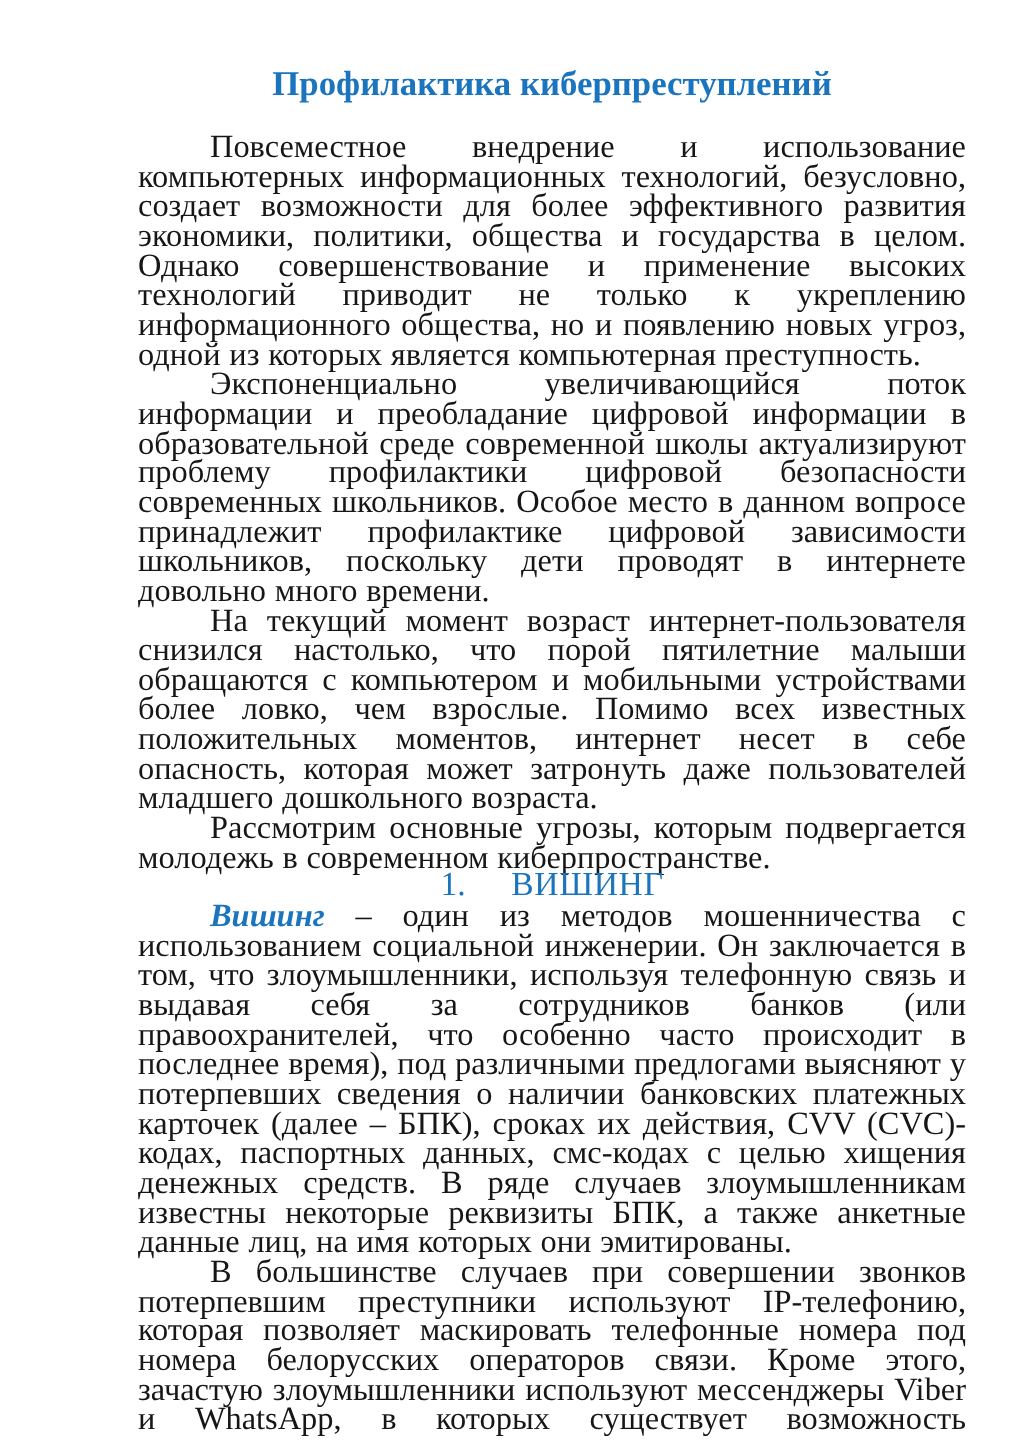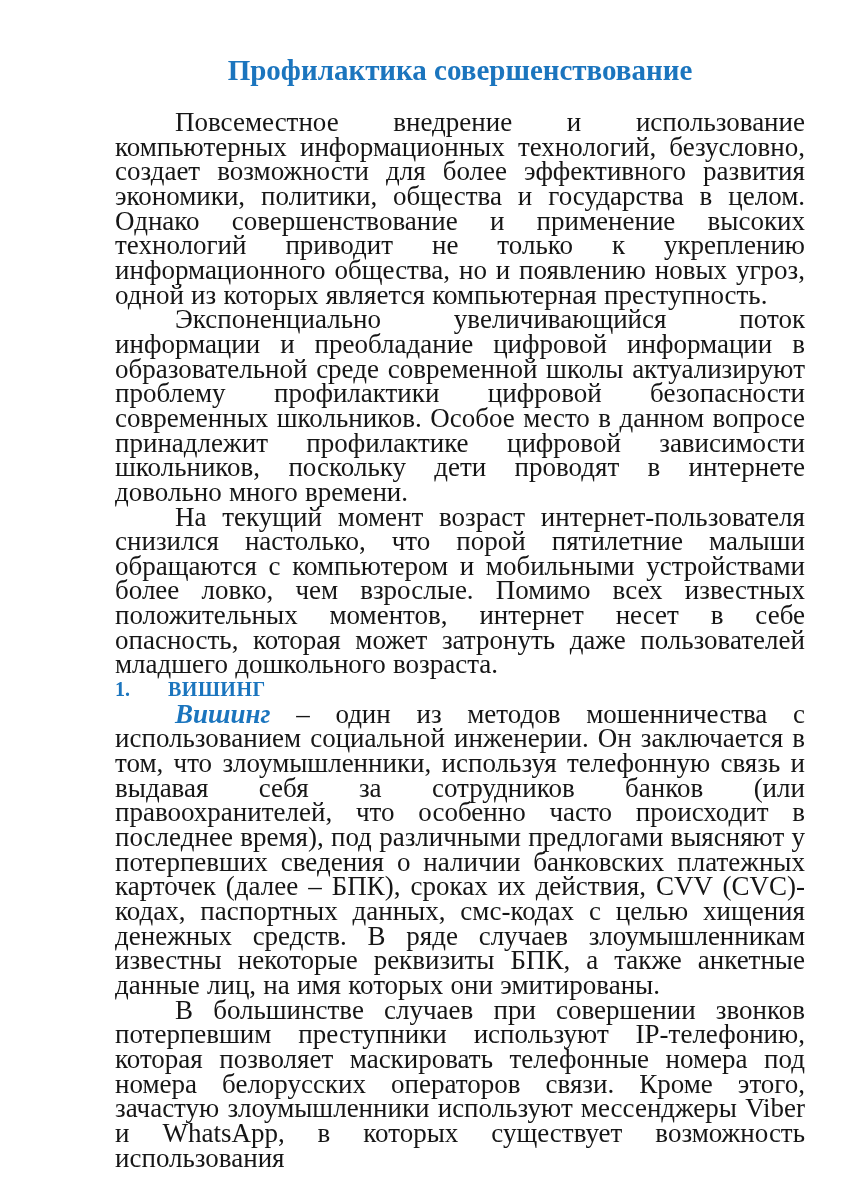--- a/index.html
+++ b/index.html
@@ -37,54 +37,55 @@
     font-size:27px;
     line-height:24.65px;
     color:var(--text_black);
     text-align:justify;
     text-indent:60px;
     margin:0;
     word-spacing:0.5px;
   }
   .section-heading{
     font-family:"Liberation Serif", serif;
-    font-size:20px;
+    font-size:28px;
     line-height:24.65px;
-    font-weight:bold;
+    font-weight:normal;
     color:var(--accent_blue);
-    text-align:left;
+    text-align:center;
     margin:0;
   }
   .section-heading .sec-label{
     margin-left:38px;
     letter-spacing:0.5px;
   }
   .term{
     font-weight:bold;
     font-style:italic;
     color:var(--accent_blue);
   }
   .justify-last{
     text-align-last:justify;
   }
 </style>
 </head>
 <body>
 
 <div class="page">
 
-  <h1 class="doc-title">Профилактика совершенствование</h1>
+  <h1 class="doc-title">Профилактика киберпреступлений</h1>
 
   <p class="body-p">Повсеместное внедрение и использование компьютерных информационных технологий, безусловно, создает возможности для более эффективного развития экономики, политики, общества и государства в целом. Однако совершенствование и применение высоких технологий приводит не только к укреплению информационного общества, но и появлению новых угроз, одной из которых является компьютерная преступность.</p>
 
   <p class="body-p">Экспоненциально увеличивающийся поток информации и преобладание цифровой информации в образовательной среде современной школы актуализируют проблему профилактики цифровой безопасности современных школьников. Особое место в данном вопросе принадлежит профилактике цифровой зависимости школьников, поскольку дети проводят в интернете довольно много времени.</p>
 
 
   <p class="body-p">На текущий момент возраст интернет-пользователя снизился настолько, что порой пятилетние малыши обращаются с компьютером и мобильными устройствами более ловко, чем взрослые. Помимо всех известных положительных моментов, интернет несет в себе опасность, которая может затронуть даже пользователей младшего дошкольного возраста.</p>
 
+  <p class="body-p">Рассмотрим основные угрозы, которым подвергается молодежь в современном киберпространстве.</p>
 
   <h2 class="section-heading"><span>1.</span><span class="sec-label">ВИШИНГ</span></h2>
 
   <p class="body-p"><span class="term">Вишинг</span>
     <span>– один из методов мошенничества с использованием социальной инженерии. Он заключается в том, что злоумышленники, используя телефонную связь и выдавая себя за сотрудников банков (или правоохранителей, что особенно часто происходит в последнее время), под различными предлогами выясняют у потерпевших сведения о наличии банковских платежных карточек (далее – БПК), сроках их действия, CVV (CVC)-кодах, паспортных данных, смс-кодах с целью хищения денежных средств. В ряде случаев злоумышленникам известны некоторые реквизиты БПК, а также анкетные данные лиц, на имя которых они эмитированы.</span></p>
 
   <p class="body-p justify-last">В большинстве случаев при совершении звонков потерпевшим преступники используют IP-телефонию, которая позволяет маскировать телефонные номера под номера белорусских операторов связи. Кроме этого, зачастую злоумышленники используют мессенджеры Viber и WhatsApp, в которых существует возможность использования</p>
 
 </div>
 

